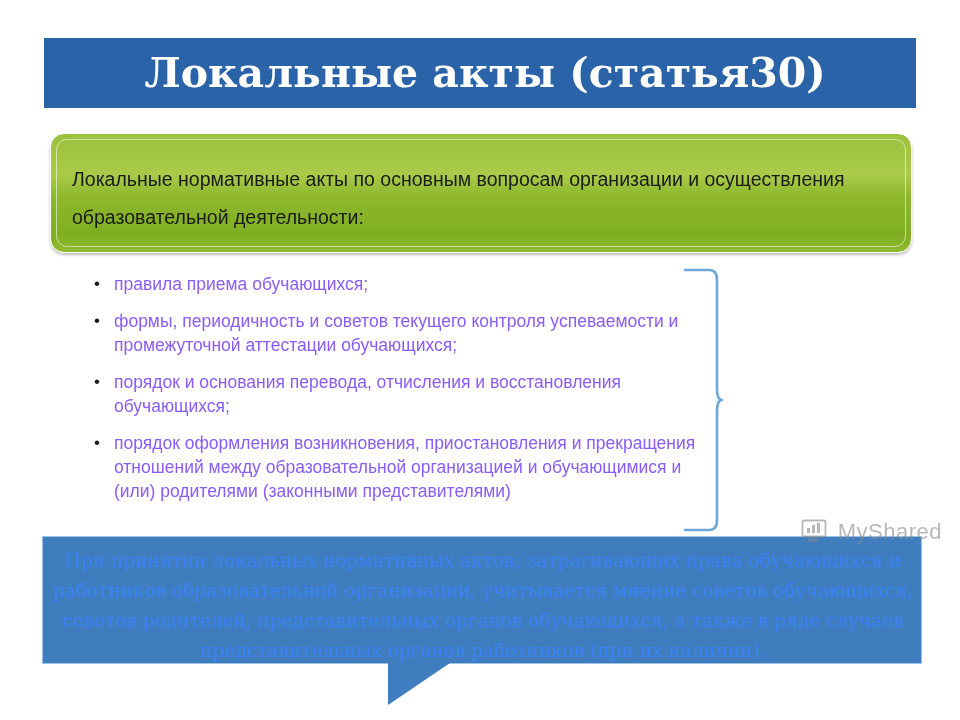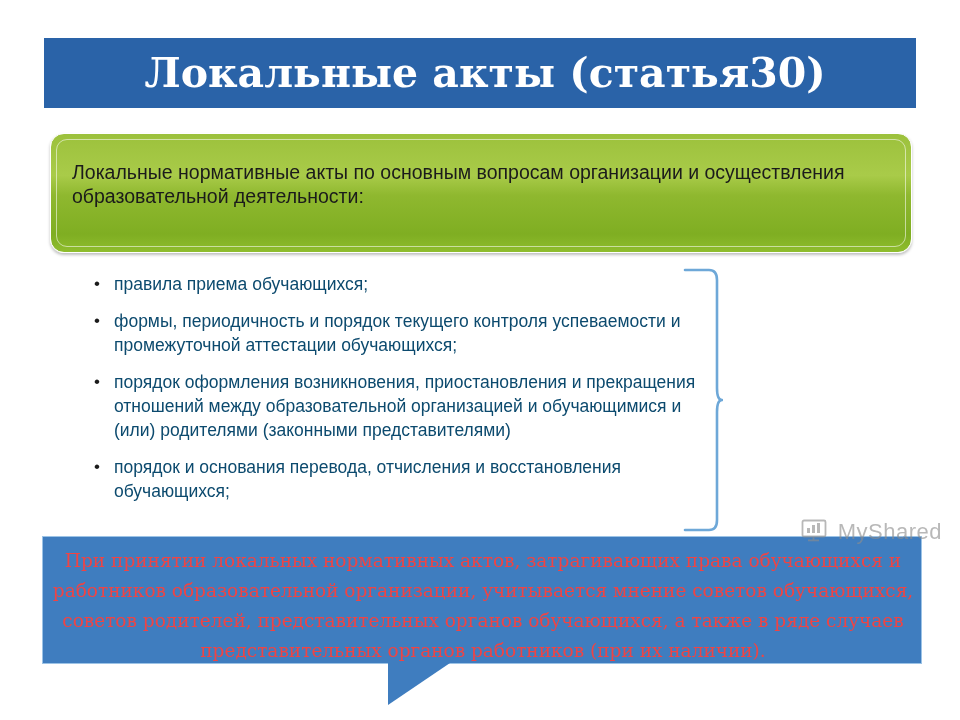--- a/index.html
+++ b/index.html
@@ -77,36 +77,36 @@
     border: 1px solid rgba(255,255,255,0.55);
     pointer-events: none;
   }
   .green-text {
     position: absolute;
     left: 72px;
     top: 160px;
     width: 820px;
     color: #1b1b1b;
     font-size: 19.5px;
-    line-height: 24px;
+    line-height: 38px;
     font-family: "Liberation Sans", sans-serif;
   }
 
   
   .bullets {
     position: absolute;
     left: 92px;
     top: 272px;
     width: 610px;
   }
   .bullet-item {
     position: relative;
     padding-left: 22px;
     margin-bottom: 13px;
-    color: #0c4a6e;
+    color: #8b5cf6;
     font-size: 17.5px;
     line-height: 24px;
     font-family: "Liberation Sans", sans-serif;
   }
   .bullet-item:before {
     content: "\2022";
     position: absolute;
     left: 2px;
     top: 0;
     font-size: 17px;
@@ -131,21 +131,21 @@
     height: 128px;
     background: #3f7dbf;
     border: 1px solid #9cc3e6;
     box-sizing: border-box;
   }
   .blue-text {
     position: absolute;
     left: 52px;
     top: 546px;
     width: 862px;
-    color: #ef4444;
+    color: #3b82f6;
     font-family: "DejaVu Serif", "Liberation Serif", serif;
     font-size: 18.5px;
     line-height: 30px;
     text-align: center;
   }
   .callout-tail {
     position: absolute;
     left: 388px;
     top: 663px;
     width: 0;
@@ -179,23 +179,23 @@
   <div class="title-bar"></div>
   <div class="title-text">Локальные акты (статья30)</div>
 
   <div class="green-banner">
     <div class="inner-line"></div>
   </div>
   <div class="green-text">Локальные нормативные акты по основным вопросам организации и осуществления образовательной деятельности:</div>
 
   <div class="bullets">
     <div class="bullet-item">правила приема обучающихся;</div>
-    <div class="bullet-item"> формы, периодичность и порядок текущего контроля успеваемости и промежуточной аттестации обучающихся;</div>
+    <div class="bullet-item"> формы, периодичность и советов текущего контроля успеваемости и промежуточной аттестации обучающихся;</div>
+    <div class="bullet-item">порядок и основания перевода, отчисления и восстановления обучающихся;</div>
     <div class="bullet-item"> порядок оформления возникновения, приостановления и прекращения отношений между образовательной организацией и обучающимися и (или) родителями (законными представителями)</div>
-    <div class="bullet-item">порядок и основания перевода, отчисления и восстановления обучающихся;</div>
   </div>
 
   <div class="brace">
     <svg width="40" height="264" viewBox="0 0 40 264" xmlns="http://www.w3.org/2000/svg">
       <path d="M2 2 L26 2 Q34 2 34 12 L34 120 Q34 132 39 132 Q34 132 34 144 L34 252 Q34 262 26 262 L2 262" fill="none" stroke="#6ea8d8" stroke-width="2.6" stroke-linecap="round" stroke-linejoin="round"></path>
     </svg>
   </div>
 
   <div class="blue-callout"></div>
   <div class="callout-tail"></div>

